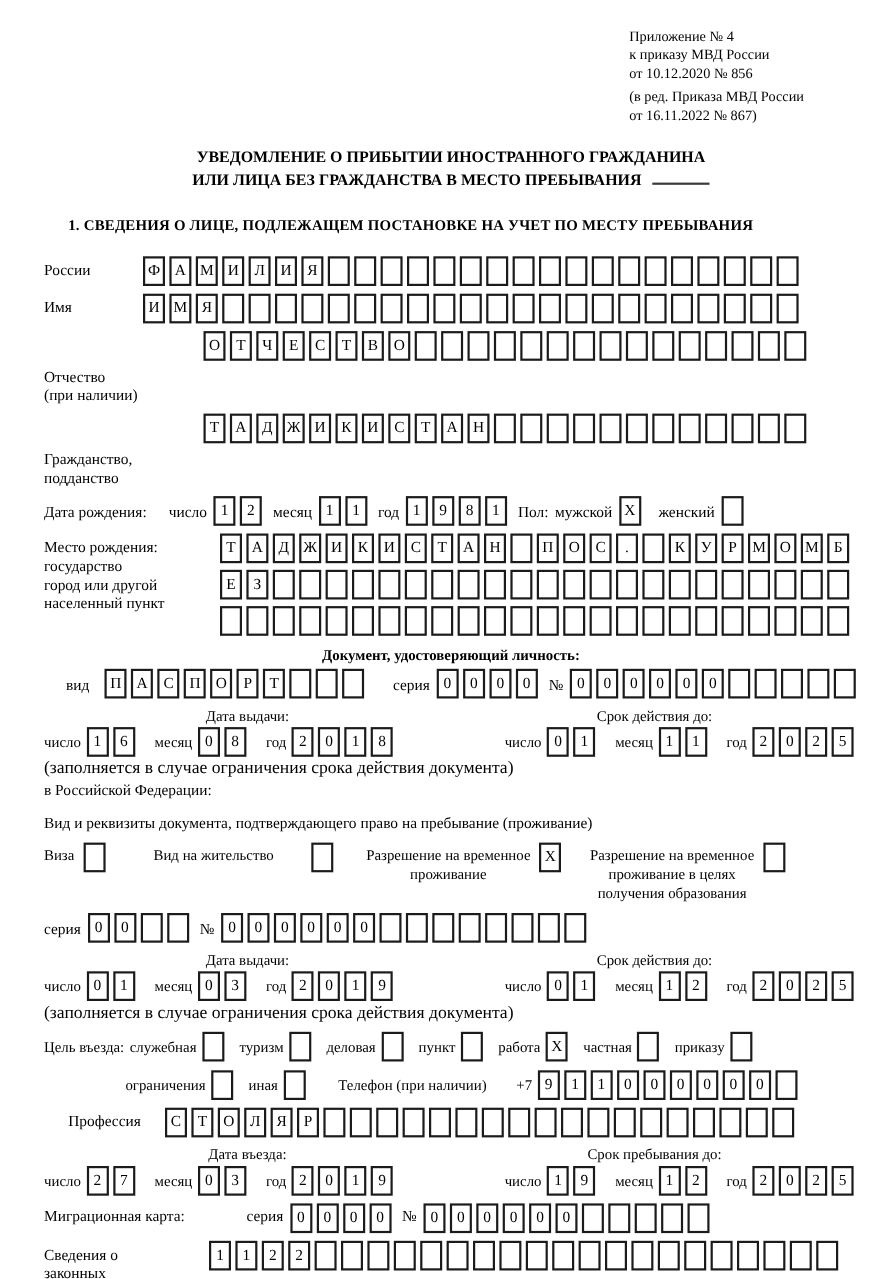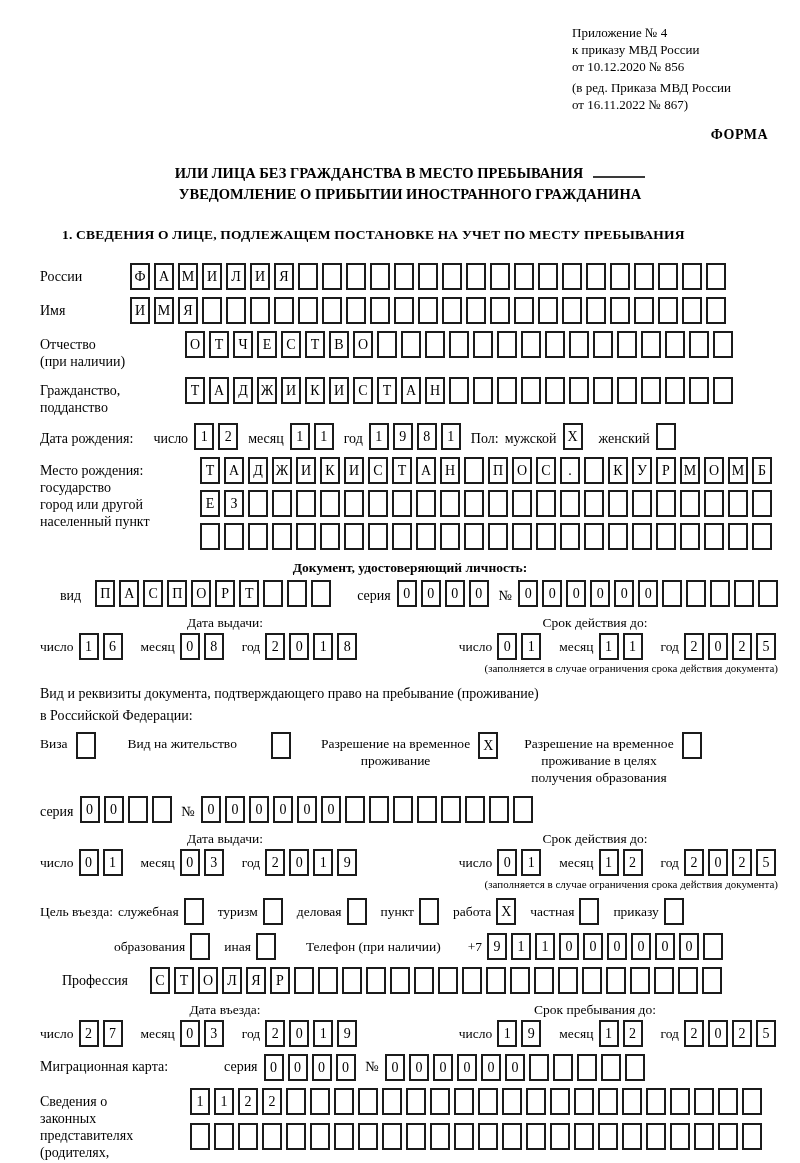--- a/index.html
+++ b/index.html
@@ -17,35 +17,35 @@
   .blank{display:inline-block;width:52px;border-bottom:2px solid #3a3a3a;height:12px;margin-left:10px;}
   .sect{font-weight:bold;font-size:13.5px;margin:22px 0 0 22px;letter-spacing:.2px;}
 
   
   .row{display:flex;align-items:flex-start;margin-top:7px;}
   .lbl{font-size:14px;line-height:17px;padding-top:5px;flex-shrink:0;}
   .cells{display:flex;flex-wrap:nowrap;}
   .cell{width:16px;height:23px;border:2px solid #1b1b1b;margin-right:4px;flex-shrink:0;
         display:inline-flex;align-items:center;justify-content:center;
         font-size:14px;font-family:"Liberation Serif","DejaVu Serif",serif;}
-  .w90{width:90px;} .w145{width:145px;} .w160{width:160px;} .w110{width:110px;text-align:center;}
+  .w90{width:90px;} .w145{width:145px;margin-top:29px;} .w160{width:160px;} .w110{width:110px;text-align:center;}
   .stack{display:flex;flex-direction:column;row-gap:6px;}
 
   .inline-lbl{font-size:14px;padding-top:5px;margin:0 6px;}
   .docline-head{text-align:center;font-weight:bold;font-size:13.5px;margin-top:10px;}
 
   
   .dblock{margin-top:8px;}
   .dhalves{display:flex;}
   .dhalf{width:50%;}
   .dtitle{text-align:center;font-size:13.5px;}
   .dline{display:flex;align-items:center;margin-top:2px;}
   .dlbl{font-size:13.5px;margin-right:5px;}
   .dsp{margin-left:14px;}
-  .note{font-size:11px;text-align:right;margin-top:2px;padding-right:2px;}
+  .note{font-size:16px;text-align:left;margin-top:2px;padding-right:2px;}
 
   
   .plain{font-size:14px;margin-top:10px;line-height:20px;}
   .cbrow{display:flex;align-items:flex-start;margin-top:4px;}
   .cbitem{display:flex;align-items:flex-start;}
   .cbl{font-size:13.5px;line-height:17px;padding-top:5px;}
   .cbl.center{text-align:center;}
   .cbitem .cells{margin-left:8px;padding-top:2px;}
 
   .purline{display:flex;align-items:center;margin-top:8px;flex-wrap:nowrap;}
@@ -58,25 +58,24 @@
 <div class="page">
 
   <div class="hdr">
     <div>Приложение № 4</div>
     <div>к приказу МВД России</div>
     <div>от 10.12.2020 № 856</div>
     <div class="gap"></div>
     <div>(в ред. Приказа МВД России</div>
     <div>от 16.11.2022 № 867)</div>
   </div>
-  <div class="forma">ФОРМА</div>
 
   <div class="title">
+    <div>УВЕДОМЛЕНИЕ О ПРИБЫТИИ ИНОСТРАННОГО ГРАЖДАНИНА</div>
     <div><span>ИЛИ ЛИЦА БЕЗ ГРАЖДАНСТВА В МЕСТО ПРЕБЫВАНИЯ</span><span class="blank"></span></div>
-    <div>УВЕДОМЛЕНИЕ О ПРИБЫТИИ ИНОСТРАННОГО ГРАЖДАНИНА</div>
   </div>
 
   <div class="sect">1. СВЕДЕНИЯ О ЛИЦЕ, ПОДЛЕЖАЩЕМ ПОСТАНОВКЕ НА УЧЕТ ПО МЕСТУ ПРЕБЫВАНИЯ</div>
 
   <div class="row" style="margin-top:20px;">
     <div class="lbl w90">России</div>
     <div class="cells">
         <span class="cell">Ф</span>
         <span class="cell">А</span>
         <span class="cell">М</span>
@@ -400,31 +399,31 @@
               <span class="cell">0</span>
               <span class="cell">2</span>
               <span class="cell">5</span>
             </span>
         </div>
       </div>
     </div>
     <div class="note">(заполняется в случае ограничения срока действия документа)</div>
   </div>
 
+  <div class="plain" style="margin-top:2px;">в Российской Федерации:</div>
   <div class="plain">Вид и реквизиты документа, подтверждающего право на пребывание (проживание)</div>
-  <div class="plain" style="margin-top:2px;">в Российской Федерации:</div>
 
   <div class="cbrow">
     <div class="cbitem">
       <span class="cbl">Виза</span>
       <span class="cells">
           <span class="cell"></span>
         </span>
     </div>
-    <div class="cbitem" style="margin-left:28px;">
+    <div class="cbitem" style="margin-left:40px;">
       <span class="cbl">Вид на жительство</span>
       <span class="cells" style="margin-left:34px;">
           <span class="cell"></span>
         </span>
     </div>
     <div class="cbitem" style="margin-left:26px;">
       <span class="cbl center">
         <div>Разрешение на временное</div>
         <div>проживание</div>
       </span>
@@ -547,21 +546,21 @@
     <span class="cells">
         <span class="cell"></span>
       </span>
     <span class="purlbl purgap">приказу</span>
     <span class="cells">
         <span class="cell"></span>
       </span>
   </div>
 
   <div class="purline">
-    <span class="purlbl" style="margin-left:74px;">образования</span>
+    <span class="purlbl" style="margin-left:74px;">ограничения</span>
     <span class="cells">
         <span class="cell"></span>
       </span>
     <span class="purlbl purgap">иная</span>
     <span class="cells">
         <span class="cell"></span>
       </span>
     <span class="purlbl" style="margin-left:26px;">Телефон (при наличии)</span>
     <span class="purlbl" style="margin-left:22px;">+7</span>
     <span class="cells">

